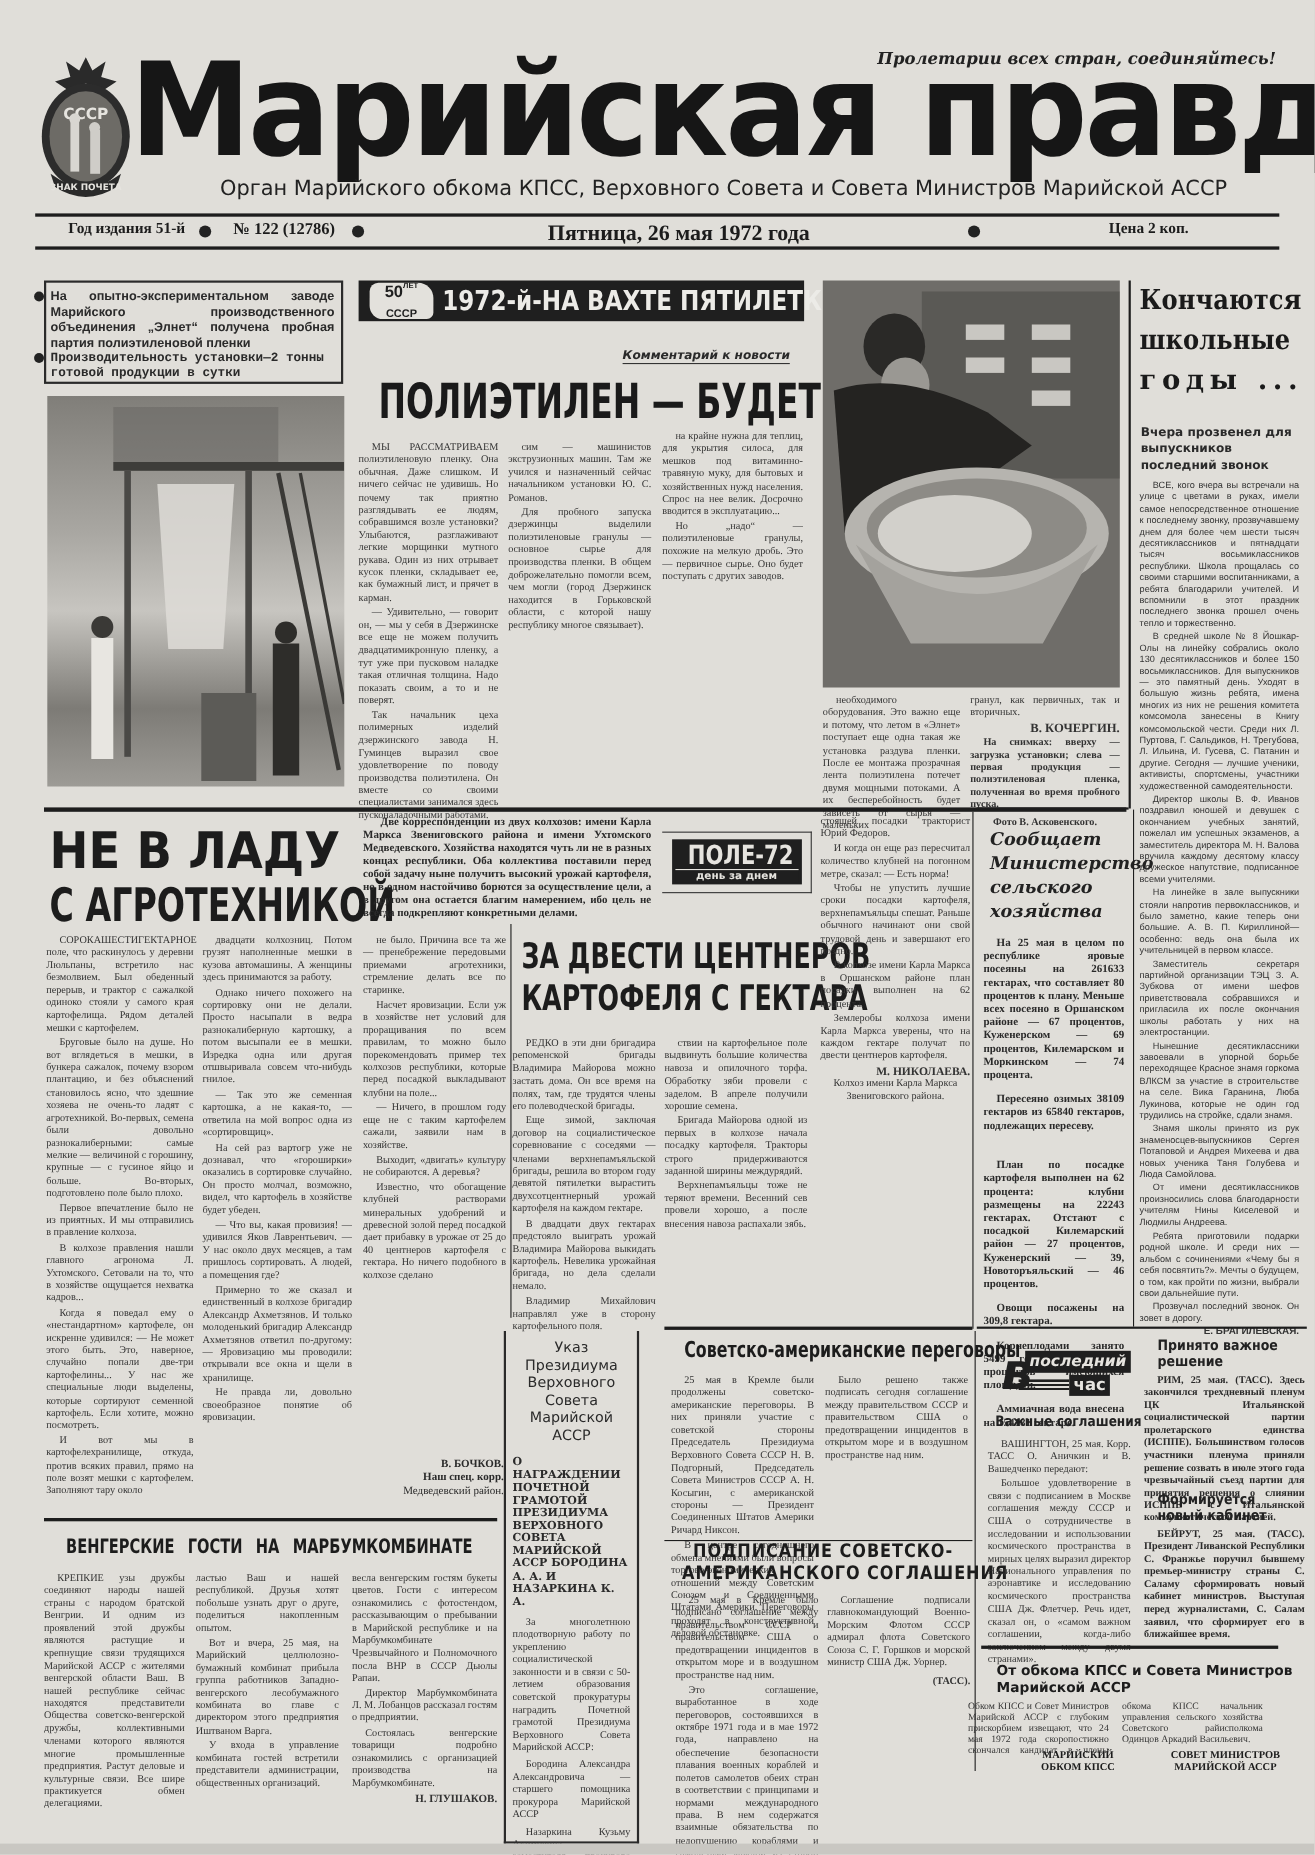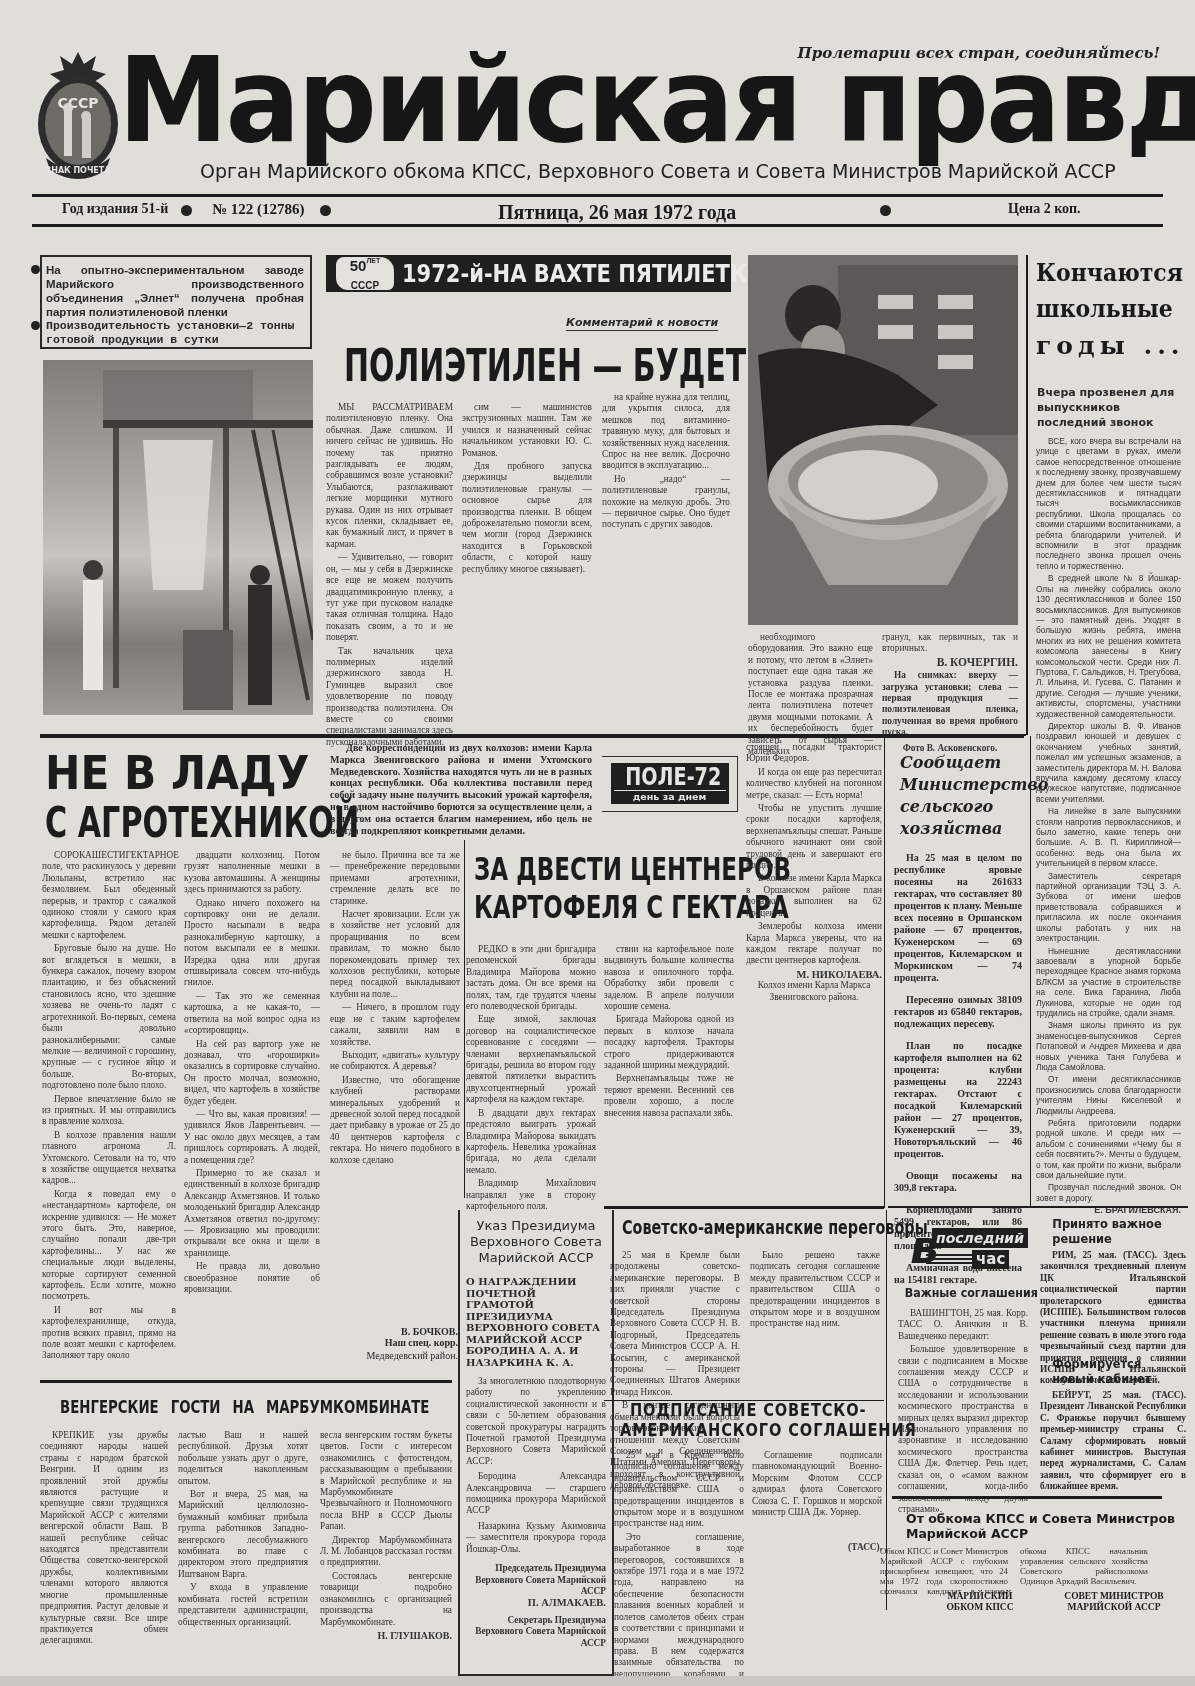--- a/index.html
+++ b/index.html
@@ -223,35 +223,35 @@
     <div class="bold right" style="font-size:10.5px">М. НИКОЛАЕВА.</div>
     <div class="center">Колхоз имени Карла Маркса Звениговского района.</div>
   </div>
 
   <div class="vrule" style="left:884px;top:738px;width:1px;height:470px"></div>
 
   <div class="abs ital bold" style="left:900px;top:752px;width:120px;font-family:'DejaVu Serif',serif;font-size:16px;line-height:22px;color:#222">Сообщает Министерство сельского хозяйства</div>
   <div class="abs txt bold" style="left:894px;top:852px;width:128px;font-size:10px;line-height:12px;color:#2a2a2a">
     <p>На 25 мая в целом по республике яровые посеяны на 261633 гектарах, что составляет 80 процентов к плану. Меньше всех посеяно в Оршанском районе — 67 процентов, Куженерском — 69 процентов, Килемарском и Моркинском — 74 процента.</p>
     <p style="margin-top:10px">Пересеяно озимых 38109 гектаров из 65840 гектаров, подлежащих пересеву.</p>
-    <p style="margin-top:10px">План по посадке картофеля выполнен на 62 процента: клубни размещены на 22243 гектарах. Отстают с посадкой Килемарский район — 27 процентов, Куженерский — 39, Новоторъяльский — 46 процентов.</p>
+    <p style="margin-top:24px">План по посадке картофеля выполнен на 62 процента: клубни размещены на 22243 гектарах. Отстают с посадкой Килемарский район — 27 процентов, Куженерский — 39, Новоторъяльский — 46 процентов.</p>
     <p style="margin-top:10px">Овощи посажены на 309,8 гектара.</p>
     <p style="margin-top:10px">Корнеплодами занято 5499 гектаров, или 86 процентов имеющихся площадей.</p>
     <p style="margin-top:10px">Аммиачная вода внесена на 154181 гектаре.</p>
   </div>
 
   <div class="vrule" style="left:1030px;top:736px;width:1px;height:470px"></div>
 
   <div class="abs" style="left:330px;top:1326px;width:128px;text-align:right;font-size:10px;color:#2a2a2a">
     <div class="bold">В. БОЧКОВ.</div>
     <div class="bold">Наш спец. корр.</div>
     <div style="margin-top:2px">Медведевский район.</div>
   </div>
 
-  <div class="abs" style="left:458px;top:1210px;width:156px;height:466px;border:2px solid #2a2a2a;border-top:none;padding:8px 6px">
+  <div class="abs" style="left:458px;top:1210px;width:123px;height:466px;border:2px solid #2a2a2a;border-top:none;padding:8px 6px">
     <div style="font-family:'DejaVu Sans',sans-serif;font-size:13px;line-height:16px;text-align:center;color:#2a2a2a">Указ Президиума Верховного Совета Марийской АССР</div>
     <div style="margin-top:10px;font-family:'DejaVu Serif',serif;font-weight:bold;font-size:10px;line-height:11.5px;color:#2a2a2a">О НАГРАЖДЕНИИ ПОЧЕТНОЙ ГРАМОТОЙ ПРЕЗИДИУМА ВЕРХОВНОГО СОВЕТА МАРИЙСКОЙ АССР БОРОДИНА А. А. И НАЗАРКИНА К. А.</div>
     <div class="txt" style="margin-top:8px">
       <p>За многолетнюю плодотворную работу по укреплению социалистической законности и в связи с 50-летием образования советской прокуратуры наградить Почетной грамотой Президиума Верховного Совета Марийской АССР:</p>
       <p style="margin-top:4px">Бородина Александра Александровича — старшего помощника прокурора Марийской АССР</p>
       <p style="margin-top:4px">Назаркина Кузьму Акимовича — заместителя прокурора города Йошкар-Олы.</p>
     </div>
     <div class="txt bold" style="margin-top:8px;text-align:right">
       <div>Председатель Президиума Верховного Совета Марийской АССР</div>
         <div style="font-size:10.5px">П. АЛМАКАЕВ.</div>
@@ -279,21 +279,21 @@
   <div class="abs" style="left:630px;top:1400px;font-family:'DejaVu Sans',sans-serif;font-weight:bold;color:#1c1c1c;white-space:nowrap">
     <div style="font-size:17px;line-height:20px;letter-spacing:1px;transform:scaleX(0.86);transform-origin:left">ПОДПИСАНИЕ СОВЕТСКО-</div>
     <div style="font-size:17px;line-height:20px;letter-spacing:1px;transform:scaleX(0.86);transform-origin:left;margin-left:-10px">АМЕРИКАНСКОГО СОГЛАШЕНИЯ</div>
   </div>
   <div class="abs txt" style="left:614px;top:1450px;width:130px">
     <p>25 мая в Кремле было подписано соглашение между правительством СССР и правительством США о предотвращении инцидентов в открытом море и в воздушном пространстве над ним.</p>
       <p>Это соглашение, выработанное в ходе переговоров, состоявшихся в октябре 1971 года и в мае 1972 года, направлено на обеспечение безопасности плавания военных кораблей и полетов самолетов обеих стран в соответствии с принципами и нормами международного права. В нем содержатся взаимные обязательства по недопущению кораблями и самолетами каждой из сторон действий, могущих создавать помехи и опасность для кораблей и самолетов другой стороны. Предусматривается также проведение консультаций и назначение ежегодных встреч.</p>
   </div>
   <div class="abs txt" style="left:752px;top:1450px;width:130px">
     <p>Соглашение подписали главнокомандующий Военно-Морским Флотом СССР адмирал флота Советского Союза С. Г. Горшков и морской министр США Дж. Уорнер.</p>
-    <div class="bold right" style="margin-top:24px">(ТАСС).</div>
+    <div class="bold right" style="margin-top:6px">(ТАСС).</div>
   </div>
 
   <div class="vrule" style="left:886px;top:1210px;width:1px;height:400px"></div>
 
   <div class="abs" style="left:910px;top:1228px;width:120px;height:42px">
     <div class="abs" style="left:0;top:-8px;font-family:'DejaVu Sans',sans-serif;font-weight:bold;font-style:italic;font-size:46px;color:#1f1f1f">в</div>
     <div class="abs" style="left:22px;top:0;background:#1f1f1f;color:#e6e4df;font-family:'DejaVu Sans',sans-serif;font-weight:bold;font-style:italic;font-size:14px;line-height:20px;padding:0 4px">последний</div>
     <div class="abs" style="left:62px;top:22px;background:#1f1f1f;color:#e6e4df;font-family:'DejaVu Sans',sans-serif;font-weight:bold;font-size:15px;line-height:19px;padding:0 4px">час</div>
     <div class="abs" style="left:16px;top:26px;width:46px;height:12px;background:repeating-linear-gradient(180deg,#1f1f1f 0 2px,transparent 2px 4px)"></div>
   </div>

